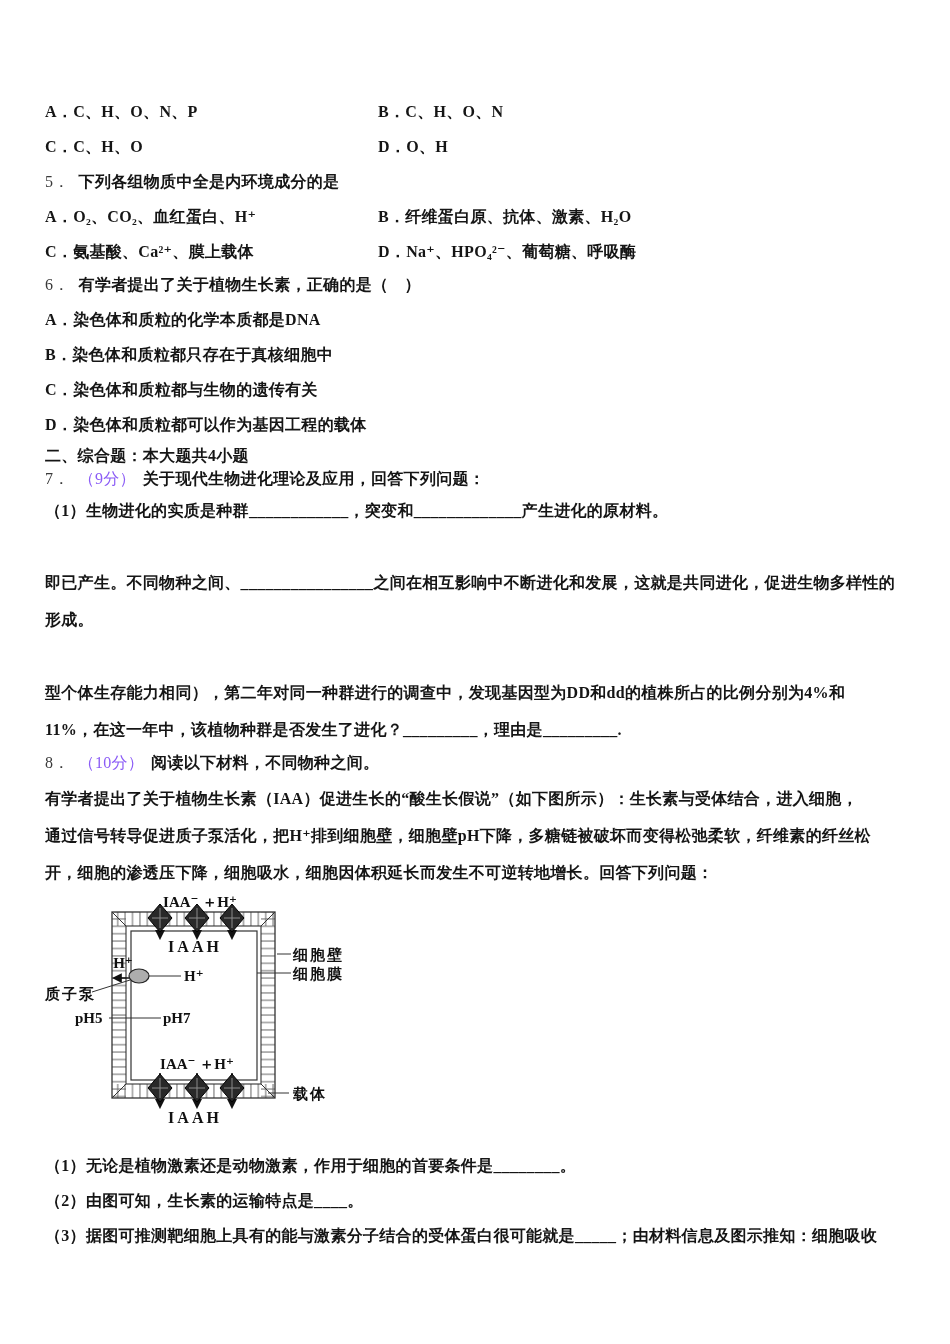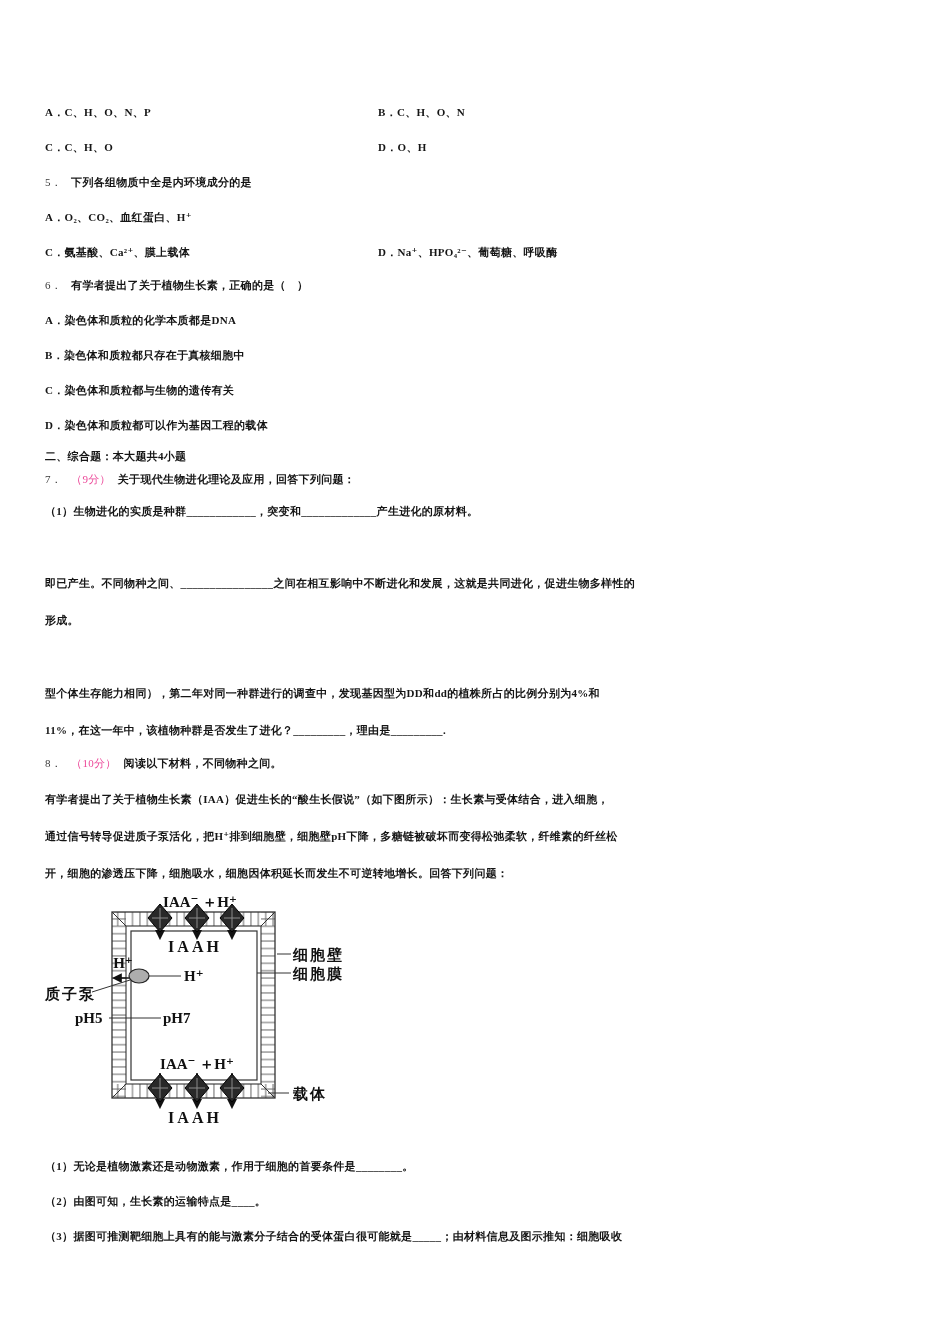--- a/index.html
+++ b/index.html
@@ -1,46 +1,47 @@
 <!DOCTYPE html>
 <html><head>
 <meta charset="utf-8">
 <style>
   html,body{margin:0;padding:0;background:#ffffff;}
   .page{
     position:relative;width:950px;height:1344px;background:#ffffff;
     font-family:"Liberation Serif","DejaVu Serif",serif;color:#151515;overflow:hidden;
   }
   .ln{
-    position:absolute;left:45px;font-size:11px;line-height:22px;
+    position:absolute;left:45px;font-size:16px;line-height:22px;
     font-weight:700;white-space:nowrap;letter-spacing:0.3px;
   }
   .col2{left:378px;}
   .qnum{font-weight:400;color:#3a3a3a;margin-right:9px;}
-  .score{font-weight:400;color:#ec4899;margin-right:7px;}
+  .score{font-weight:400;color:#8b5cf6;margin-right:7px;}
   .svgwrap{position:absolute;left:40px;top:893px;width:345px;height:250px;}
   svg text{font-family:"Liberation Serif","DejaVu Serif",serif;font-weight:700;fill:#111;}
   .t15{font-size:15px;}
   .t16sp{font-size:16px;letter-spacing:3px;}
   .tcn{font-size:15px;letter-spacing:2px;}
   .thin{stroke:#333;stroke-width:1;}
   .wall-line{stroke:#333;fill:none;}
 </style>
 </head>
 <body>
 
 <div class="page">
 
   <div class="ln" style="top:101px"><span>A．C、H、O、N、P</span></div>
   <div class="ln col2" style="top:101px"><span>B．C、H、O、N</span></div>
   <div class="ln" style="top:136px"><span>C．C、H、O</span></div>
   <div class="ln col2" style="top:136px"><span>D．O、H</span></div>
 
   <div class="ln" style="top:171px"><span class="qnum">5．</span><span>下列各组物质中全是内环境成分的是</span></div>
   <div class="ln" style="top:206px"><span>A．O₂、CO₂、血红蛋白、H⁺</span></div>
+  <div class="ln col2" style="top:206px"><span>B．纤维蛋白原、抗体、激素、H₂O</span></div>
   <div class="ln" style="top:241px"><span>C．氨基酸、Ca²⁺、膜上载体</span></div>
   <div class="ln col2" style="top:241px"><span>D．Na⁺、HPO₄²⁻、葡萄糖、呼吸酶</span></div>
 
   <div class="ln" style="top:274px"><span class="qnum">6．</span><span>有学者提出了关于植物生长素，正确的是（　）</span></div>
   <div class="ln" style="top:309px"><span>A．染色体和质粒的化学本质都是DNA</span></div>
   <div class="ln" style="top:344px"><span>B．染色体和质粒都只存在于真核细胞中</span></div>
   <div class="ln" style="top:379px"><span>C．染色体和质粒都与生物的遗传有关</span></div>
   <div class="ln" style="top:414px"><span>D．染色体和质粒都可以作为基因工程的载体</span></div>
 
   <div class="ln" style="top:445px"><span>二、综合题：本大题共4小题</span></div>

